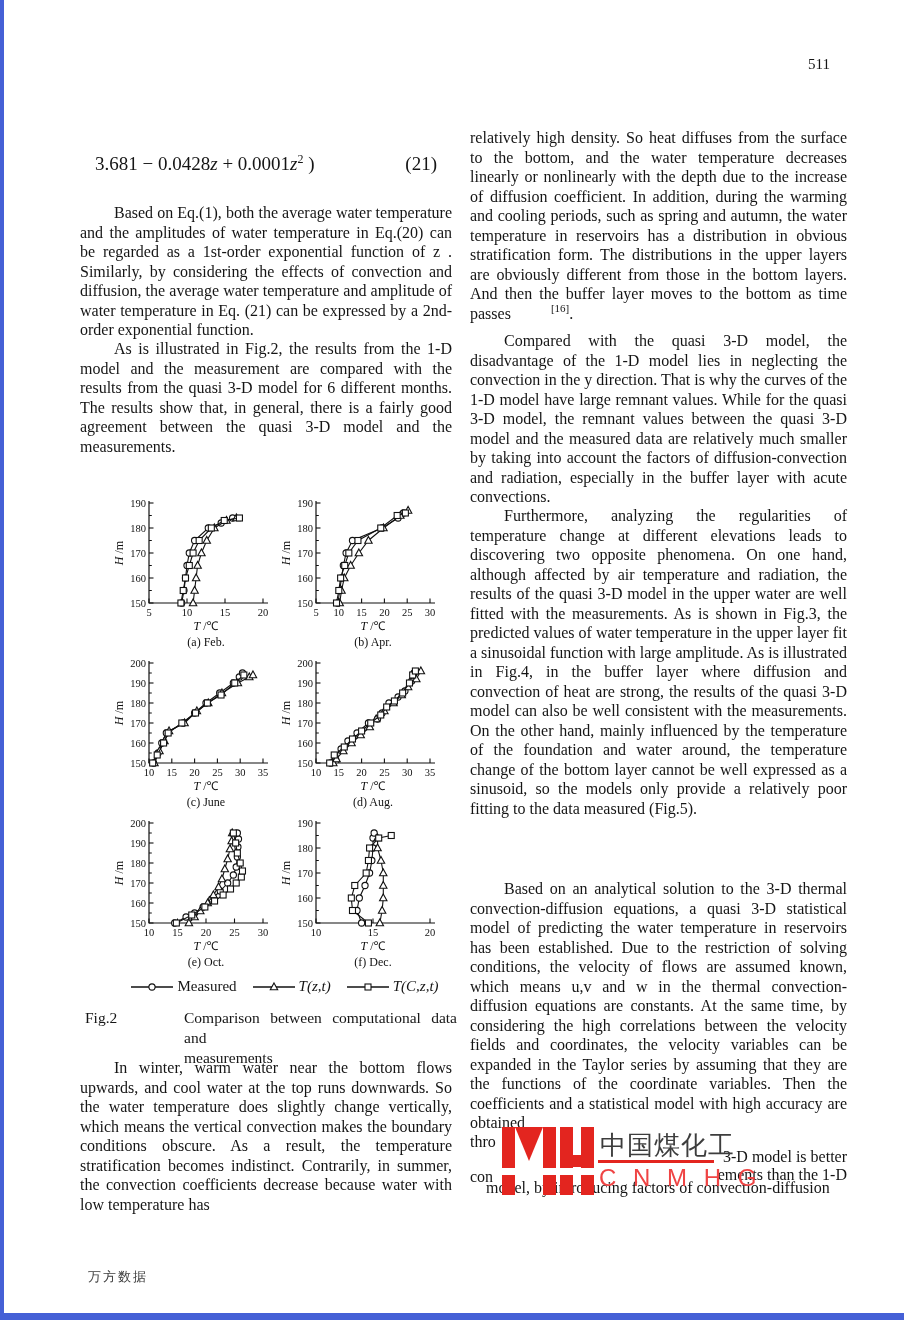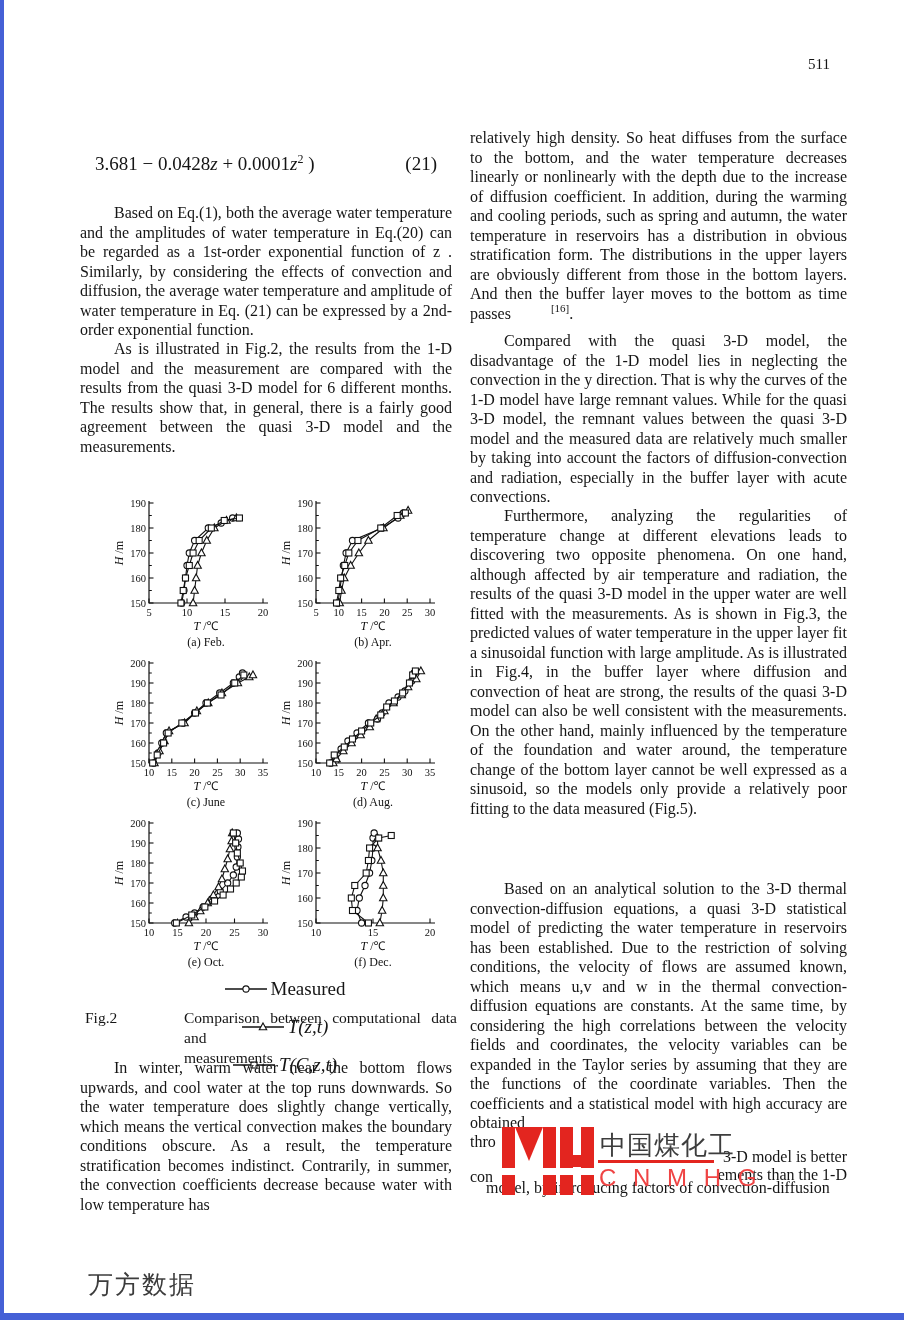--- a/index.html
+++ b/index.html
@@ -12,42 +12,42 @@
   
   #equation{position:absolute;left:95px;top:153px;width:342px;display:flex;
             justify-content:space-between;font-size:19px;}
   #equation .it{font-style:italic;}
   #equation .esup{vertical-align:super;font-size:12px;line-height:0;}
   
   #figure{position:absolute;left:113px;top:497px;width:334px;display:grid;
           grid-template-columns:167px 167px;grid-row-gap:2px;}
   .subplot{width:167px;height:158px;}
   #legend{position:absolute;left:90px;top:978px;width:390px;display:flex;
-          justify-content:center;gap:16px;align-items:center;font-size:19px;flex-direction:column;}
+          justify-content:center;gap:16px;align-items:center;font-size:15px;}
   .legend-item{display:flex;align-items:center;gap:4px;}
   .legend-label.it{font-style:italic;text-align:center;}
   #caption{position:absolute;left:85px;top:1008px;width:372px;font-size:15.5px;line-height:20px;display:flex;gap:47px;}
   #caption .tag{width:52px;flex:0 0 52px;}
   #caption .cap-line1{text-align:justify;text-align-last:justify;}
   
   #watermark{position:absolute;left:500px;top:1122px;width:350px;height:78px;}
   #wm-logo{position:absolute;left:2px;top:5px;}
   #wm-zh{position:absolute;left:100px;top:6px;font-size:26px;color:#3d3d3d;
          font-family:"Liberation Sans",sans-serif;letter-spacing:1px;}
   #wm-underline{position:absolute;left:98px;top:38px;width:116px;height:3px;background:#e3251f;}
   #wm-en{position:absolute;left:99px;top:42px;font-size:24px;color:#ef4444;
          font-family:"Liberation Sans",sans-serif;letter-spacing:5px;text-align:right;}
   
   #frags{position:absolute;left:470px;top:1131px;width:377px;height:80px;font-size:16px;}
   #frag-thro{position:absolute;left:0;top:2px;}
   #frag-r1{position:absolute;right:0;top:17px;}
   #frag-l2{position:absolute;left:0;top:37px;}
   #frag-r2{position:absolute;right:0;top:35px;}
   #frag-last{position:absolute;left:0;top:48px;margin-left:16px;}
-  #footer-brand{position:absolute;left:88px;top:1268px;font-size:25px;color:#3c3c3c;
+  #footer-brand{position:absolute;left:88px;top:1268px;font-size:13px;color:#3c3c3c;
                 font-family:Liberation Mono, monospace;letter-spacing:2px;}
   
   #edge-left{position:absolute;left:0;top:0;width:4px;height:1320px;background:#4560d6;}
   #edge-bottom{position:absolute;left:0;top:1313px;width:904px;height:7px;background:#4560d6;}
   svg text{font-family:"Liberation Serif",serif;}
 </style>
 </head>
 <body>
 
 <div id="page">

